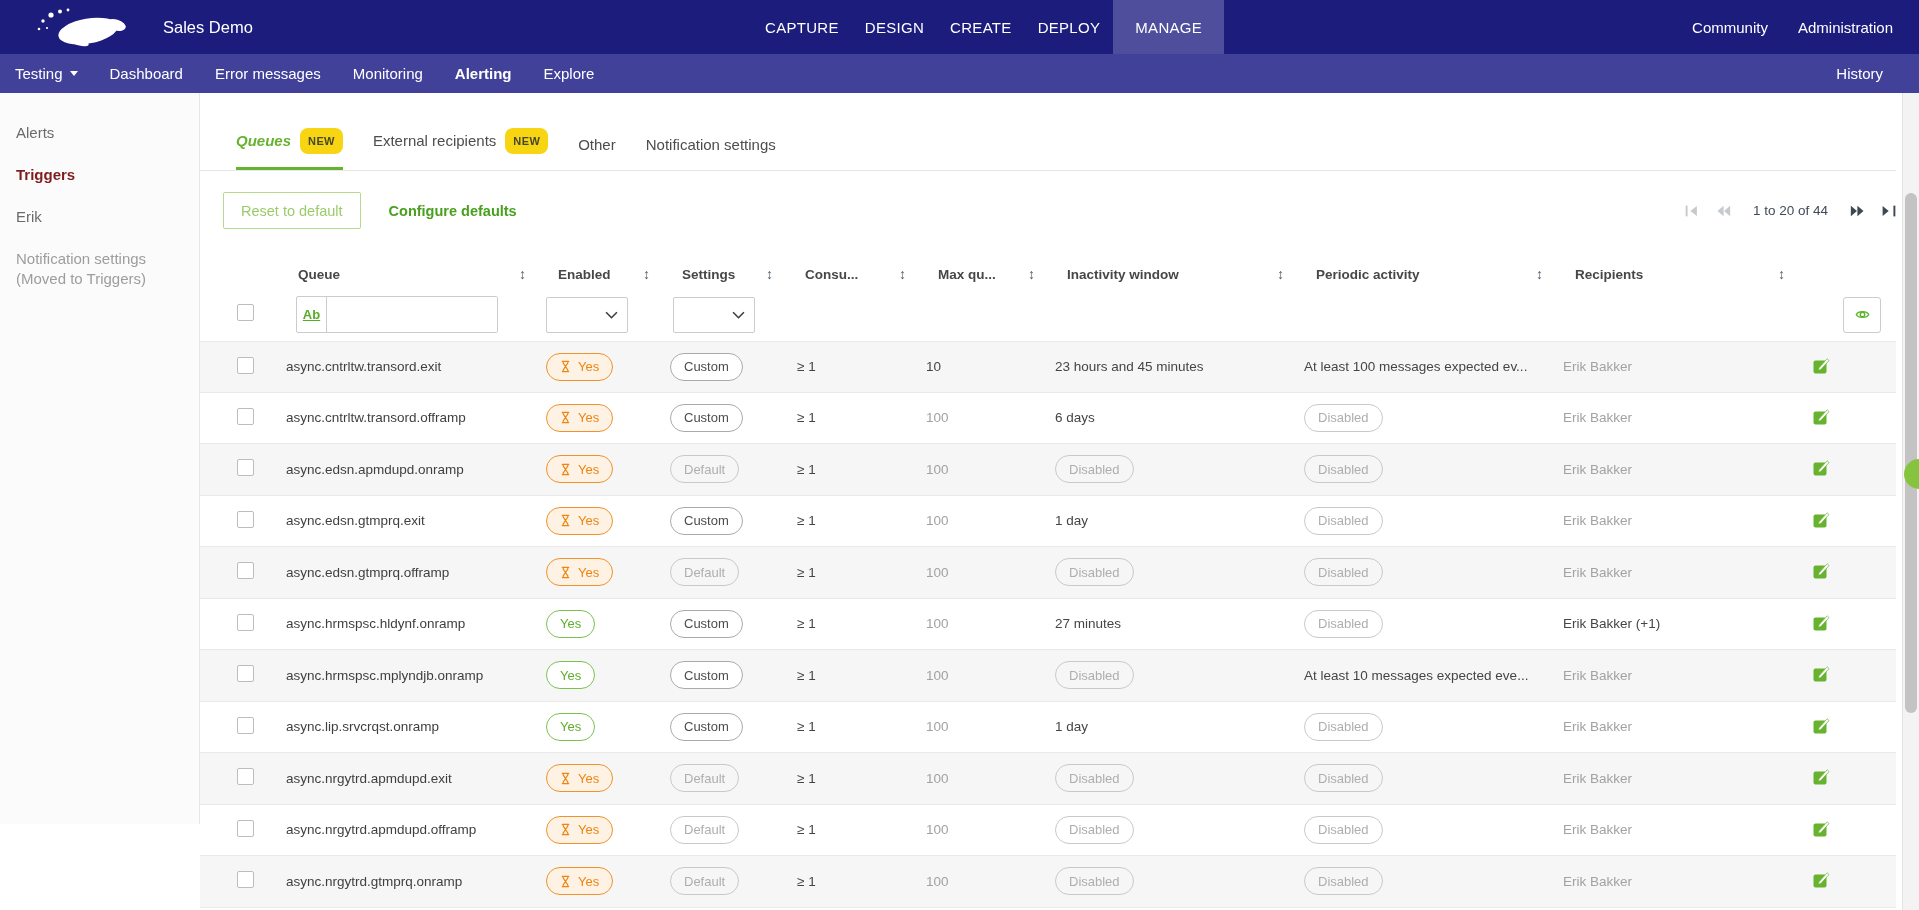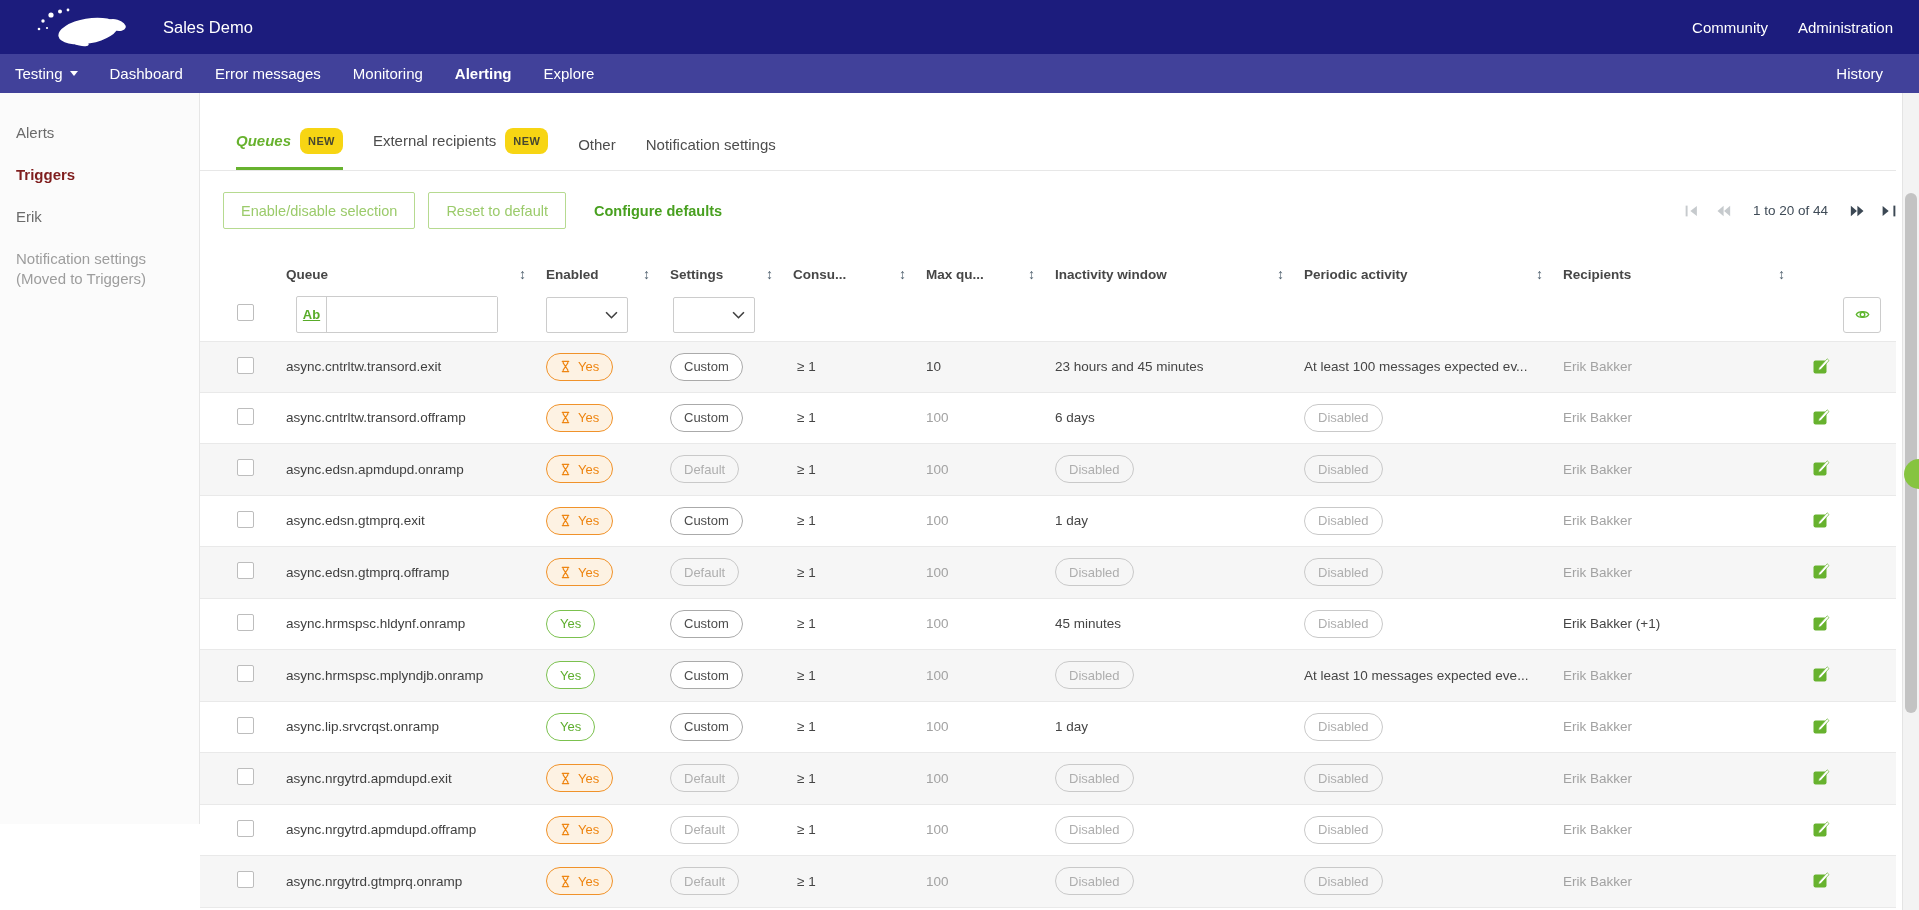--- a/index.html
+++ b/index.html
@@ -40,21 +40,21 @@
   .toolbar { display:flex; align-items:center; margin:21px 23px 0 23px; }
   .btn { height:37px; padding:0 17px; background:#fff; border:1px solid #b6da90; color:#9bcb6b; font-size:14.5px; border-radius:2px; margin-right:13px; font-family:inherit; cursor:pointer; }
   .link { color:var(--greendark); font-weight:700; font-size:14.5px; margin-left:15px; cursor:pointer; }
   .pager { margin-left:auto; display:flex; align-items:center; gap:17px; }
   .pager-label { font-size:13.5px; color:#3f4b57; margin:0 5px; }
   .pgbtn { display:inline-flex; cursor:pointer; }
   
   .table { margin:32px 23px 0 0; }
   .tgrid { display:grid; grid-template-columns:86px 260px 124px 123px 133px 129px 249px 259px 242px 1fr; align-items:center; }
   .thead { height:26px; }
-  .th { display:flex; justify-content:space-between; align-items:center; padding-right:20px; font-size:13.5px; font-weight:700; color:#474747; }
+  .th { display:flex; justify-content:space-between; align-items:center; padding-right:20px; font-size:13.5px; font-weight:700; color:#474747;margin-left:12px; }
   .sort { color:#51616f; font-size:14px; font-weight:700; cursor:pointer; }
   .tfilter { margin-top:9px; height:37px; }
   .cb { width:17px; height:17px; border:1.5px solid #bdbdbd; border-radius:2px; background:#fff; display:inline-block; cursor:pointer; }
   .c-check { padding-left:37px; }
   .filter-input { display:flex; align-items:stretch; width:202px; height:37px; border:1px solid #ccc; border-radius:2px; background:#fff; margin-left:10px; }
   .ab { width:30px; display:flex; align-items:center; justify-content:center; border-right:1px solid #ccc; color:#58ab29; font-size:13px; text-decoration:underline; font-weight:700; cursor:pointer; }
   .filter-input input { flex:1; border:0; outline:none; min-width:0; font-family:inherit; font-size:13px; padding:0 8px; color:#444; }
   .select { width:82px; height:36px; border:1px solid #ccc; border-radius:2px; background:#fff; display:flex; align-items:center; justify-content:flex-end; padding-right:9px; cursor:pointer; }
   .select.s2 { margin-left:3px; }
   .eyebtn { width:38px; height:36px; border:1px solid #ccc; border-radius:3px; background:#fff; display:flex; align-items:center; justify-content:center; justify-self:end; margin-right:15px; cursor:pointer; }
@@ -94,20 +94,27 @@
         <circle cx="18" cy="9" r="2.6"></circle>
           <circle cx="27" cy="5.5" r="2"></circle>
         <circle cx="10" cy="15" r="1.7"></circle>
           <circle cx="35" cy="4" r="1.4"></circle>
         <circle cx="6" cy="23" r="1.3"></circle>
           <circle cx="14" cy="22" r="1.1"></circle>
       </g>
     </svg>
   </span>
   <span class="product">Sales Demo</span>
+  <nav class="menu">
+    <span class="menu-item">CAPTURE</span>
+    <span class="menu-item">DESIGN</span>
+    <span class="menu-item">CREATE</span>
+    <span class="menu-item">DEPLOY</span>
+    <span class="menu-item active">MANAGE</span>
+  </nav>
   <div class="topnav-right">
     <span>Community</span>
     <span>Administration</span>
   </div>
 </div>
 
 <div class="subnav">
   <span class="subnav-item first">
     <span>Testing</span>
     <span class="caret"></span>
@@ -144,21 +151,20 @@
       </span>
       <span class="tab">
         <span class="tab-label">Other</span>
       </span>
       <span class="tab">
         <span class="tab-label">Notification settings</span>
       </span>
     </div>
 
     <div class="toolbar">
-      <button class="btn">Enable/disable selection</button>
       <button class="btn">Reset to default</button>
       <span class="link">Configure defaults</span>
       <div class="pager">
         <span class="pgbtn">
           <svg width="14" height="12" viewBox="0 0 13 11">
               <path d="M1.5 .5v10" stroke="#c6cacd" stroke-width="1.8" fill="none"></path>
               <path d="M11 .8L5 5.5l6 4.7z" fill="#c6cacd"></path>
             </svg>
         </span>
         <span class="pgbtn">
@@ -370,21 +376,21 @@
           </div>
           <div class="tgrid trow">
             <div class="cell c-check"><span class="cb"></span></div>
             <div class="cell c-queue">async.hrmspsc.hldynf.onramp</div>
             <div class="cell"><span class="pill pill-ok">
                 <span>Yes</span>
               </span></div>
             <div class="cell"><span class="pill pill-dark">Custom</span></div>
             <div class="cell c-cons t-dark">≥ 1</div>
             <div class="cell t-muted">100</div>
-            <div class="cell t-dark">45 minutes</div>
+            <div class="cell t-dark">27 minutes</div>
             <div class="cell"><span class="pill pill-muted">Disabled</span></div>
             <div class="cell t-dark">Erik Bakker (+1)</div>
             <div class="cell c-edit"><span class="editbtn">
                 <svg viewBox="0 0 17 17">
                   <rect x="0.5" y="3.5" width="13" height="13" rx="2" fill="var(--green)"></rect>
                   <polygon points="6,10.8 14.2,1.8 16,3.6 7.8,12.6 5.4,13.3" fill="#fff" stroke="var(--green)" stroke-width="0.7"></polygon>
                 </svg>
               </span></div>
           </div>
           <div class="tgrid trow alt">

